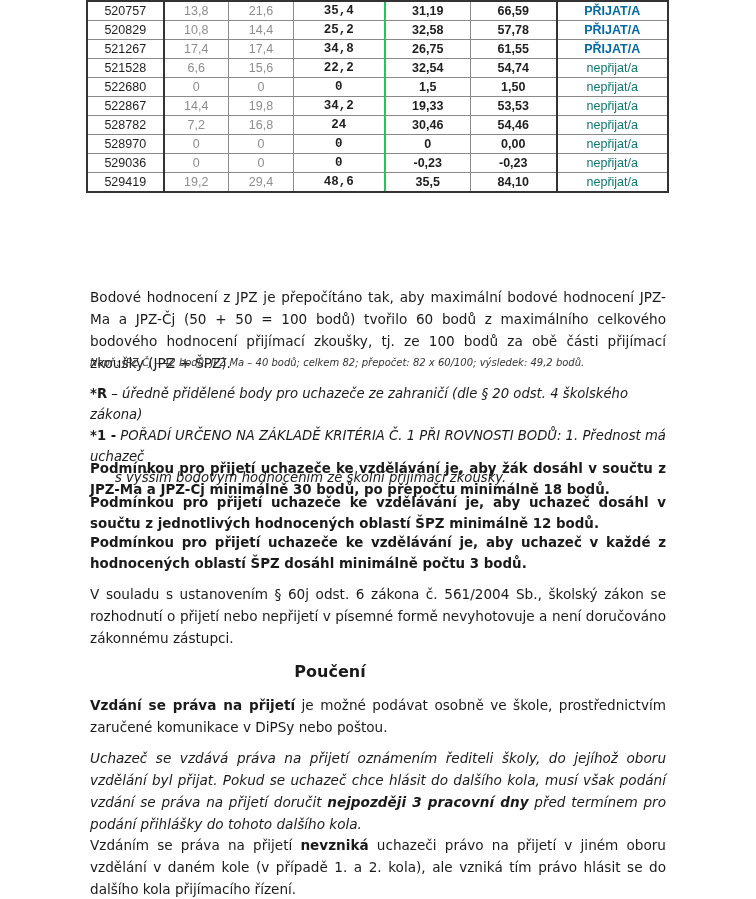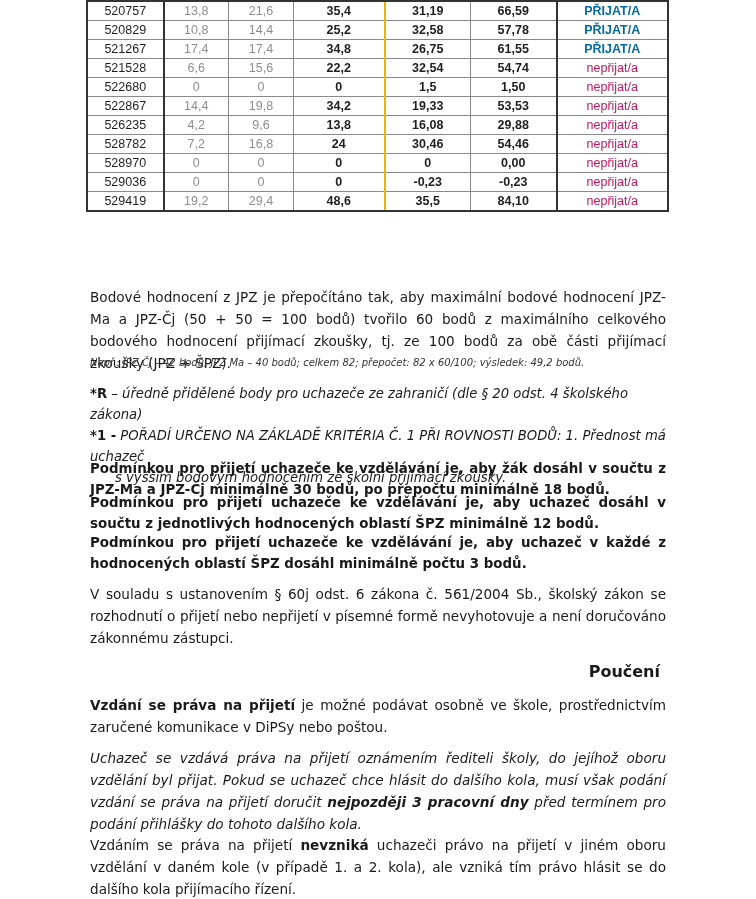--- a/index.html
+++ b/index.html
@@ -15,33 +15,33 @@
     width: 580px;
     font-family: "Liberation Sans", sans-serif; font-size: 12.5px;
   }
   table.results td {
     border: 1px solid #8a8a8a; height: 18px; padding: 0; text-align: center;
     line-height: 18px; white-space: nowrap;
   }
   table.results td.c-id { font-weight: 500; color: #1e1e1e; border-right: 2px solid #333; }
   table.results td.c-light { color: #8d8d8d; }
   table.results td.c-bold { color: #1e1e1e; font-weight: 700; }
-  table.results td.c-sum { border-right: 2px solid #eab308; }
+  table.results td.c-sum { border-right: 2px solid #22c55e; font-family: Liberation Mono, monospace; }
   table.results td.c-status-acc { font-weight: 700; color: #0369a1; border-left: 2px solid #333; }
-  table.results td.c-status-rej { color: #be185d; border-left: 2px solid #333; }
+  table.results td.c-status-rej { color: #0f766e; border-left: 2px solid #333; }
   table.results { outline: 2px solid #333; outline-offset: -1px; }
 
   .txt { position: absolute; left: 90px; width: 576px; font-size: 13.6px; line-height: 22px; text-align: justify; }
   .txt p { margin: 0; }
   .small-italic { font-style: italic; font-size: 10px; color: #333; }
   .note { font-style: italic; font-size: 13.2px; line-height: 21px; }
   .note b { font-style: normal; }
   .note .indent { padding-left: 25px; display: block; }
   .bold-para { font-weight: 700; font-size: 13.4px; line-height: 21px; }
-  .heading { position: absolute; left: 0; width: 660px; text-align: right; font-weight: 700; font-size: 16px; }
+  .heading { position: absolute; left: 0; width: 660px; text-align: center; font-weight: 700; font-size: 16px; }
 </style>
 </head>
 <body>
 
 <div class="page">
 
   <table class="results">
     <colgroup>
       <col style="width:76px">
         <col style="width:65px">
@@ -97,29 +97,20 @@
           <td class="c-bold">1,50</td>
           <td class="c-status-rej">nepřijat/a</td>
         </tr>
         <tr>
           <td class="c-id">522867</td>
           <td class="c-light">14,4</td>
           <td class="c-light">19,8</td>
           <td class="c-bold c-sum">34,2</td>
           <td class="c-bold">19,33</td>
           <td class="c-bold">53,53</td>
-          <td class="c-status-rej">nepřijat/a</td>
-        </tr>
-        <tr>
-          <td class="c-id">526235</td>
-          <td class="c-light">4,2</td>
-          <td class="c-light">9,6</td>
-          <td class="c-bold c-sum">13,8</td>
-          <td class="c-bold">16,08</td>
-          <td class="c-bold">29,88</td>
           <td class="c-status-rej">nepřijat/a</td>
         </tr>
         <tr>
           <td class="c-id">528782</td>
           <td class="c-light">7,2</td>
           <td class="c-light">16,8</td>
           <td class="c-bold c-sum">24</td>
           <td class="c-bold">30,46</td>
           <td class="c-bold">54,46</td>
           <td class="c-status-rej">nepřijat/a</td>

